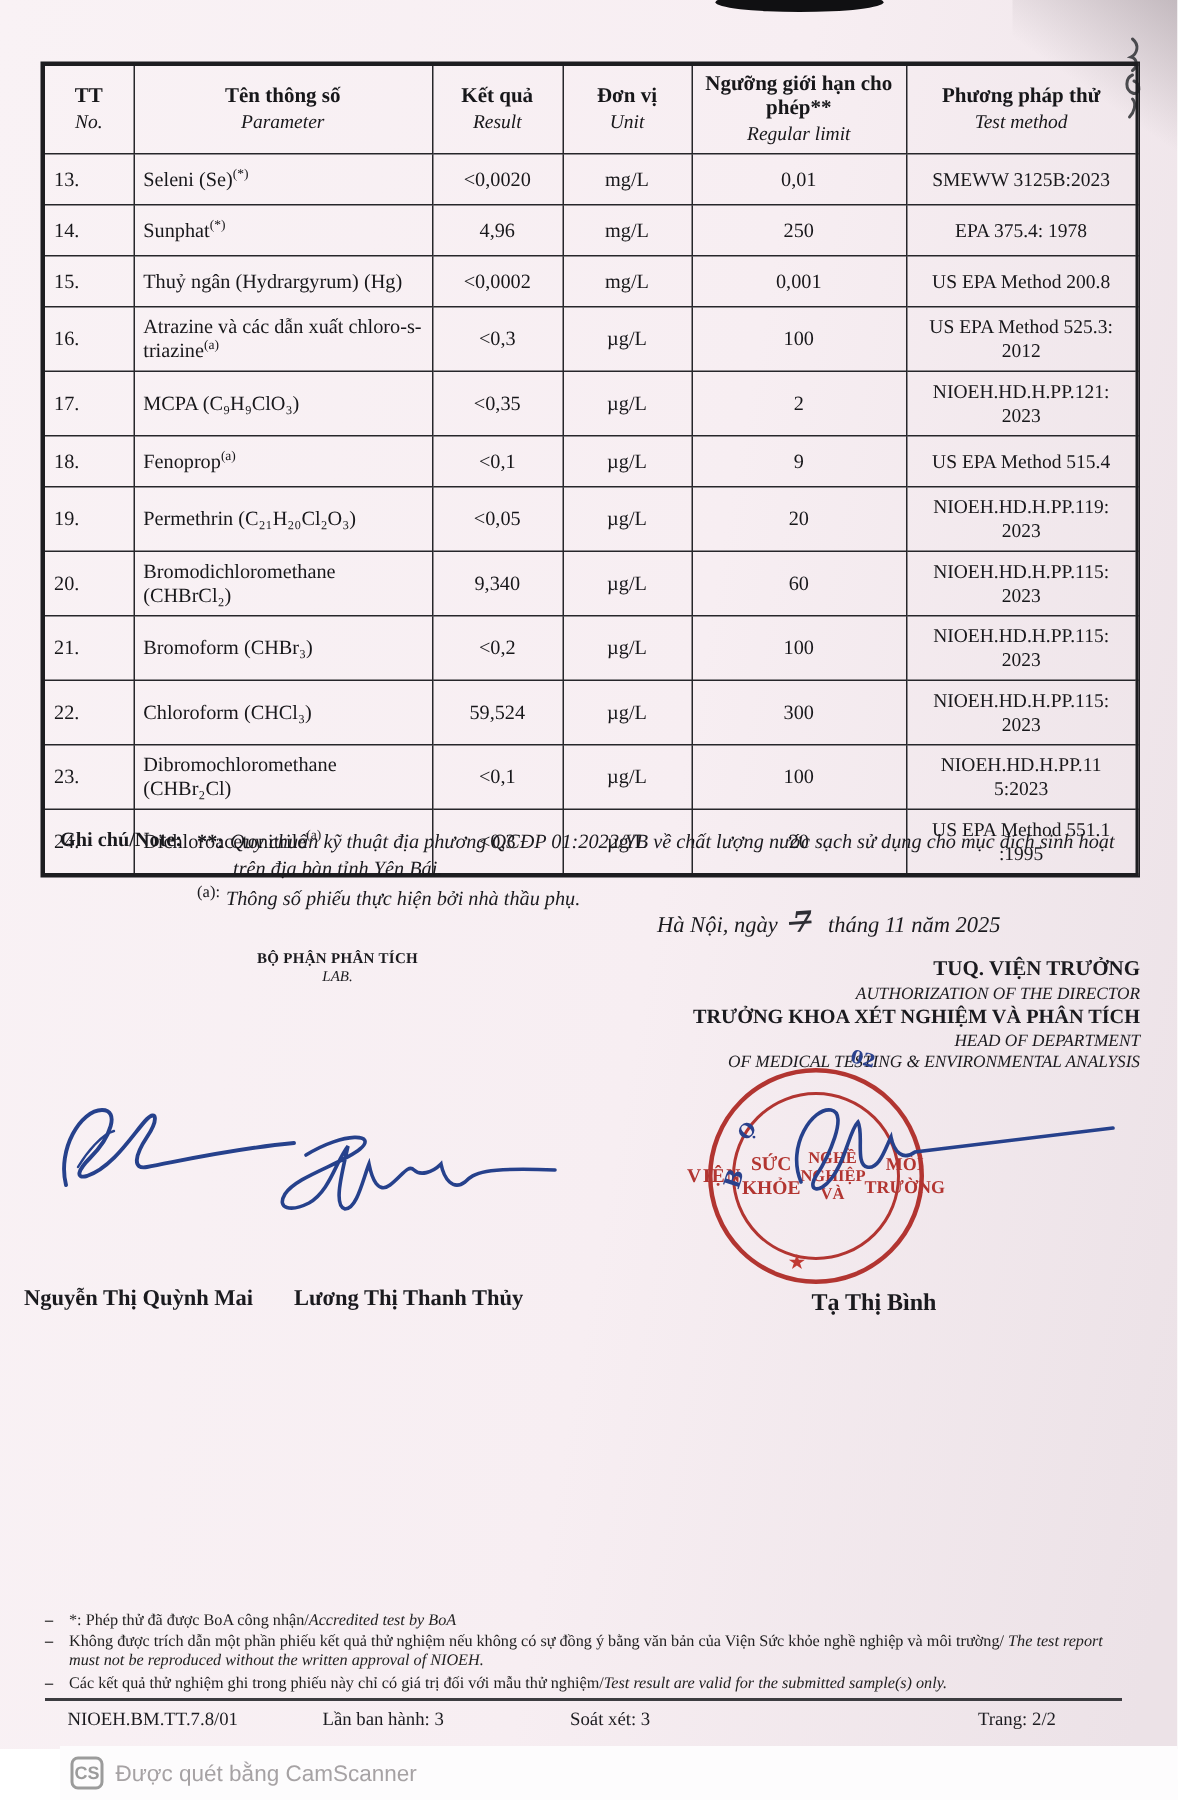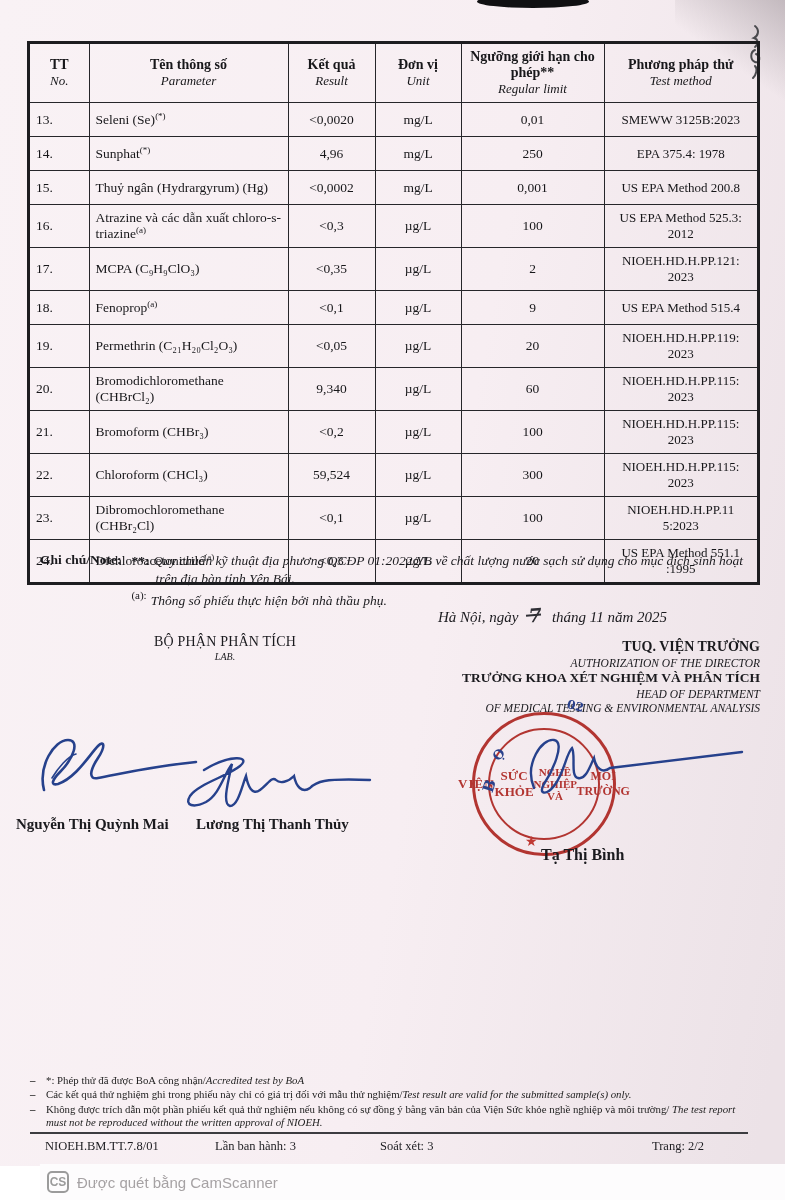--- a/index.html
+++ b/index.html
@@ -59,34 +59,34 @@
 
   
   .dateline { position:absolute; left:438px; top:604px; width:330px; font-style:italic; font-size:15px; }
   .hand-day { position:relative; display:inline-block; width:26px; text-align:center;
               font-family:"DejaVu Serif", serif; font-style:italic; font-weight:bold; font-size:19px;
               color:#2e2e34; transform:rotate(-4deg); }
   .hand-day .crossbar { position:absolute; left:4px; top:10px; width:15px; height:1.6px; background:#2e2e34; }
 
   
   .sig-left-block { position:absolute; left:118px; top:634px; width:214px; text-align:center; }
-  .sig-left-block .t { font-weight:normal; font-size:14px; letter-spacing:.2px; }
+  .sig-left-block .t { font-weight:bold; font-size:10px; letter-spacing:.2px; }
   .sig-left-block .s { font-style:italic; font-size:10px; margin-top:1px; }
   .sig-right-block { position:absolute; left:412px; top:638px; width:348px; text-align:right; line-height:1.25; }
   .sig-right-block .l1 { font-weight:bold; font-size:14px; }
   .sig-right-block .l2 { font-style:italic; font-size:11.5px; }
   .sig-right-block .l3 { font-weight:bold; font-size:13.5px; }
   .sig-right-block .l4 { font-style:italic; font-size:11.5px; }
   .sig-right-block .l5 { font-style:italic; font-size:11.5px; }
 
   .sig-svg { position:absolute; }
-  .name { position:absolute; font-weight:bold; font-size:15px; white-space:nowrap; }
+  .name { position:absolute; font-weight:bold; font-size:15px; white-space:nowrap;margin-top:42px; }
   .name-1 { left:16px; top:816px; }
   .name-2 { left:196px; top:816px; }
-  .name-3 { left:541px; top:846px; font-size:16px; z-index:5; }
+  .name-3 { left:541px; top:818px; font-size:16px; z-index:5; }
 
   
   .stamp {
     position:absolute; left:472px; top:712px; width:144px; height:144px;
     border:3px solid #b23531; border-radius:50%;
     display:flex; align-items:center; justify-content:center;
   }
   .stamp-inner {
     width:112px; height:112px; border:2px solid #b23531; border-radius:50%;
     display:flex; flex-direction:row; align-items:center; justify-content:center;
@@ -336,24 +336,24 @@
 
 <div class="name name-1">Nguyễn Thị Quỳnh Mai</div>
 <div class="name name-2">Lương Thị Thanh Thủy</div>
 <div class="name name-3">Tạ Thị Bình</div>
 
 <div class="bullets">
   <div class="bullet">
     <span><span class="vi">*: Phép thử đã được BoA công nhận/</span><span class="en">Accredited test by BoA</span></span>
   </div>
   <div class="bullet">
+    <span><span class="vi">Không được trích dẫn một phần phiếu kết quả thử nghiệm nếu không có sự đồng ý bằng văn bản của Viện Sức khỏe nghề nghiệp và môi trường/ </span><span class="en">The test report must not be reproduced without the written approval of NIOEH.</span></span>
+  </div>
+  <div class="bullet">
     <span><span class="vi">Các kết quả thử nghiệm ghi trong phiếu này chỉ có giá trị đối với mẫu thử nghiệm/</span><span class="en">Test result are valid for the submitted sample(s) only.</span></span>
-  </div>
-  <div class="bullet">
-    <span><span class="vi">Không được trích dẫn một phần phiếu kết quả thử nghiệm nếu không có sự đồng ý bằng văn bản của Viện Sức khỏe nghề nghiệp và môi trường/ </span><span class="en">The test report must not be reproduced without the written approval of NIOEH.</span></span>
   </div>
 </div>
 
 <div class="sep-line"></div>
 <div class="meta meta-code">NIOEH.BM.TT.7.8/01</div>
 <div class="meta meta-issue">Lần ban hành: 3</div>
 <div class="meta meta-review">Soát xét: 3</div>
 <div class="meta meta-page">Trang: 2/2</div>
 
 <div class="scanbar">

